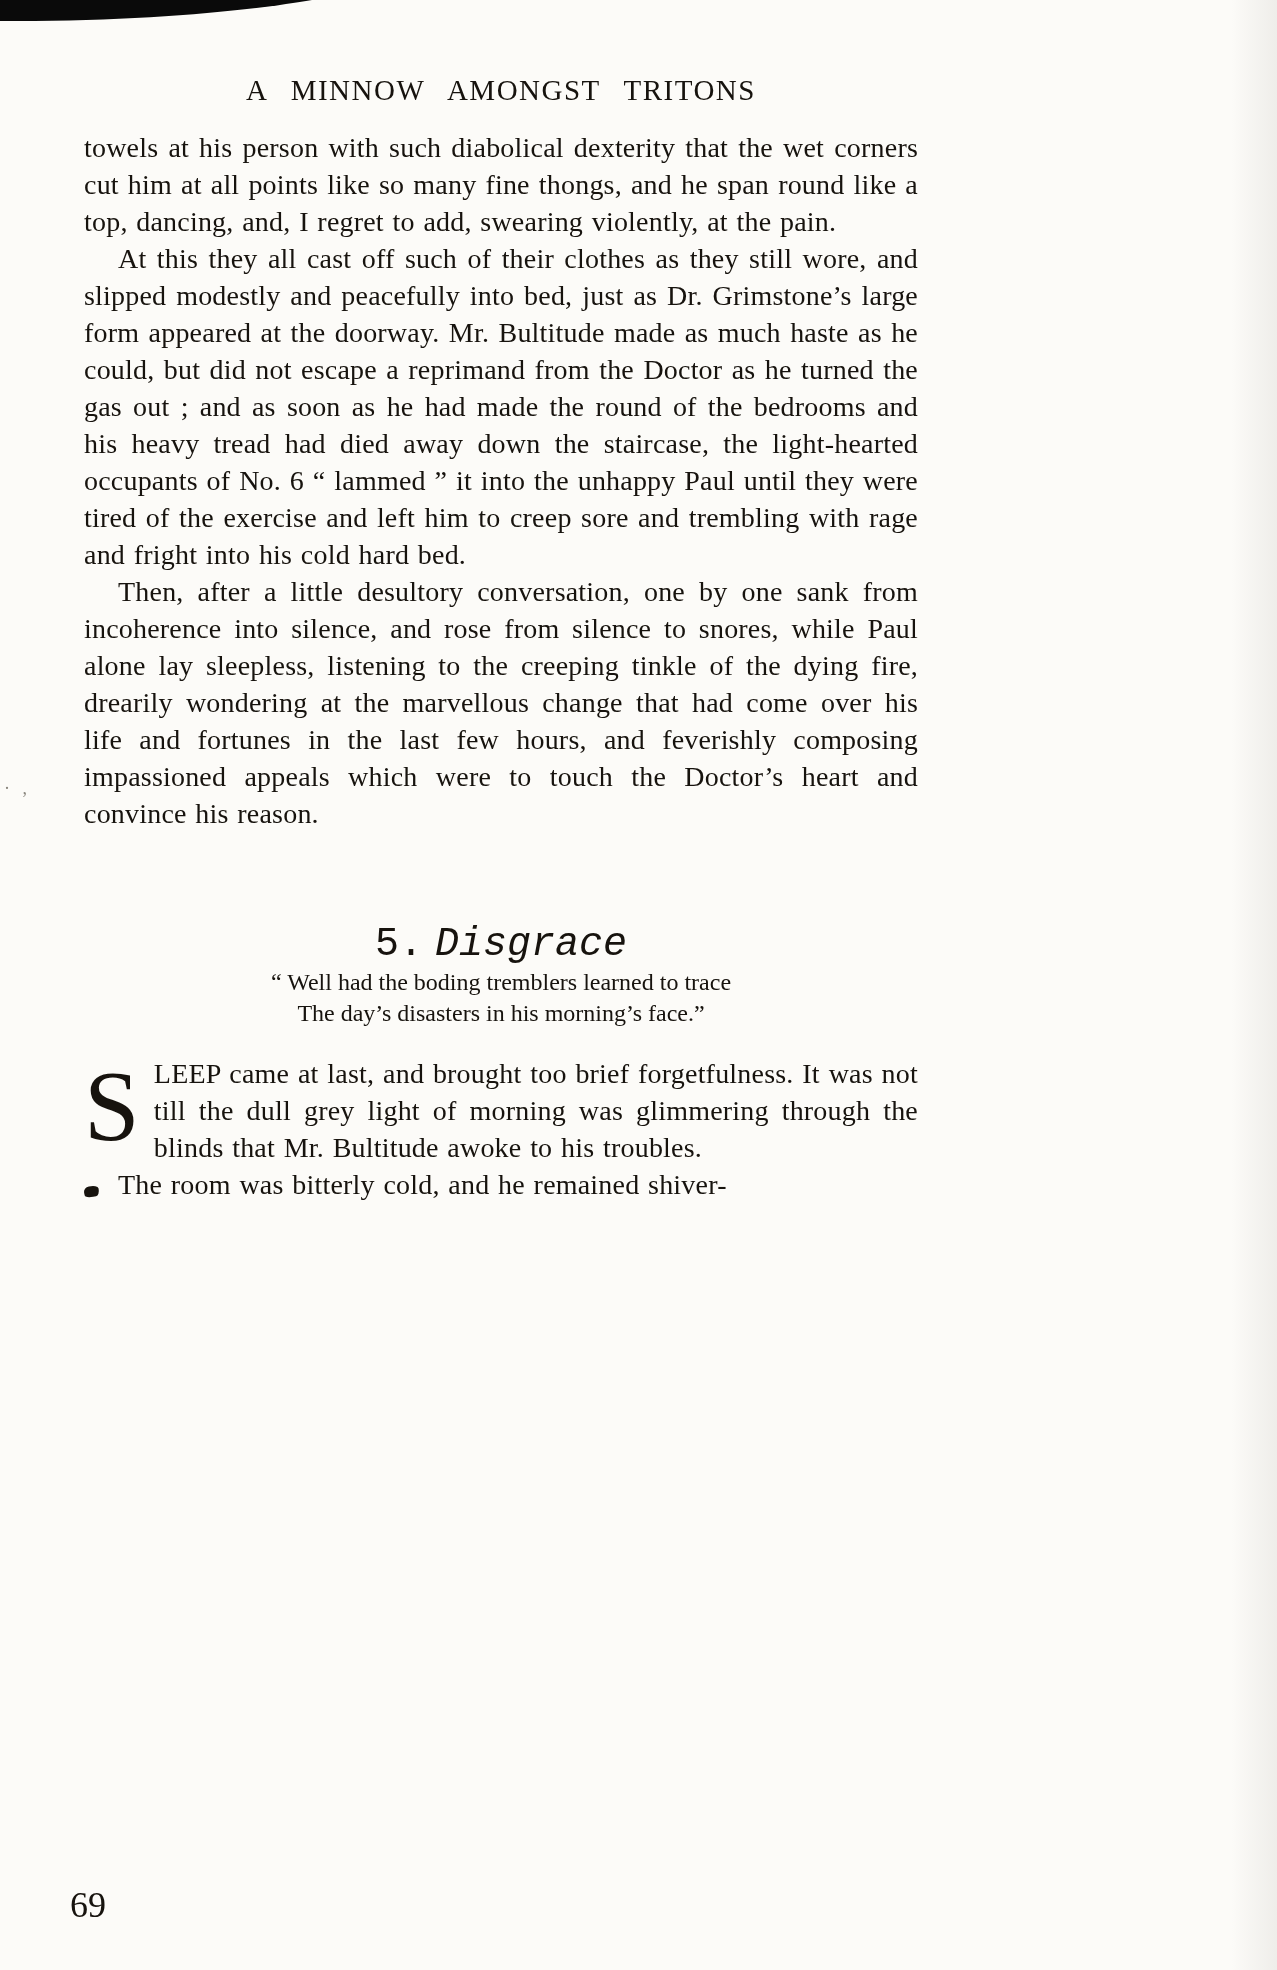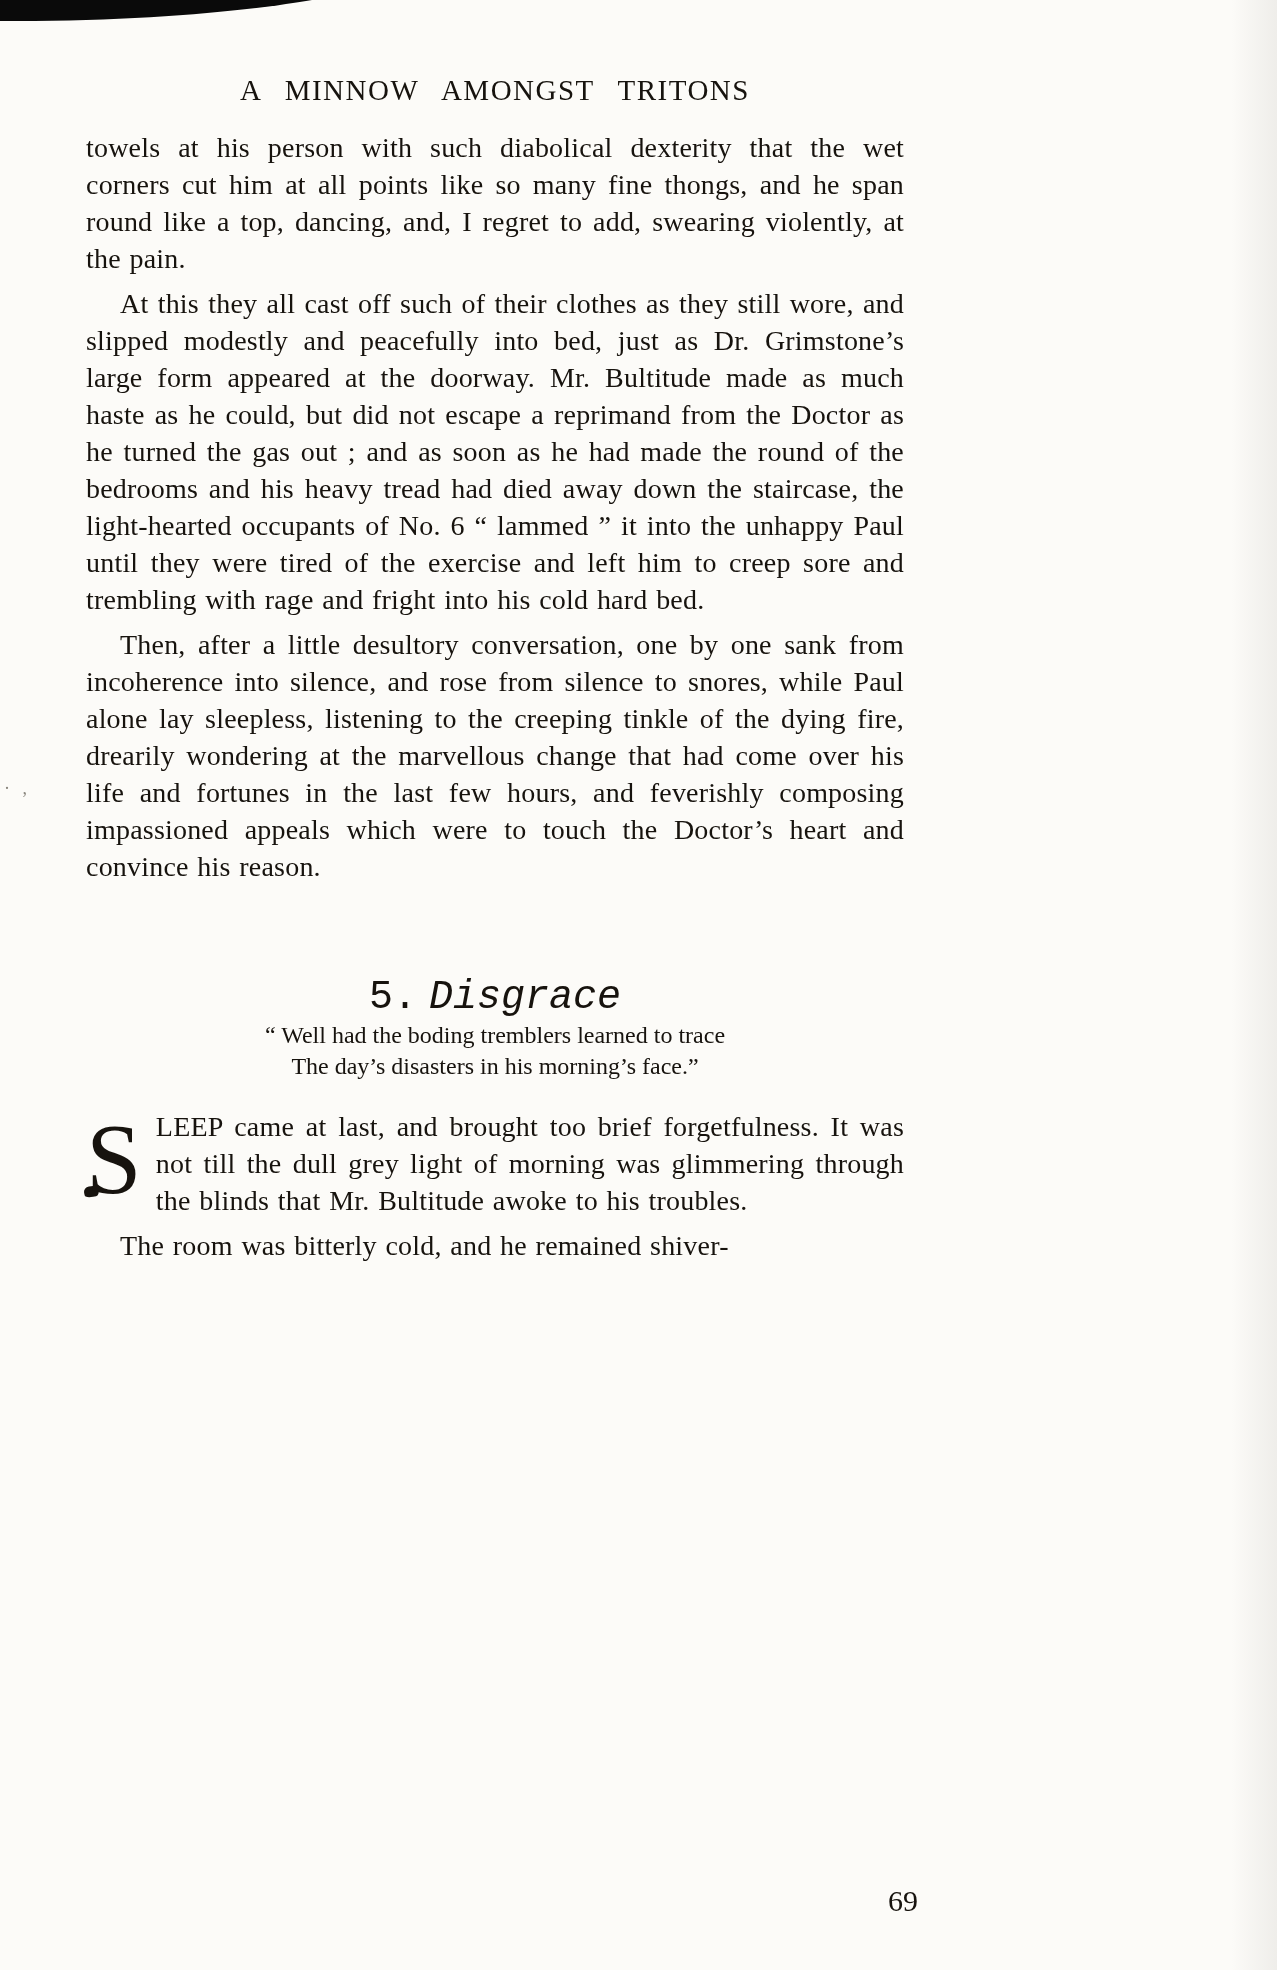--- a/index.html
+++ b/index.html
@@ -37,34 +37,34 @@
   .ink-smudge {
     position: absolute;
     left: 84px; top: 1186px;
     width: 15px; height: 11px;
     background: #17130e;
     border-radius: 60% 90% 40% 80% / 70% 50% 90% 40%;
     transform: rotate(-12deg);
   }
   .text-block {
     position: absolute;
-    left: 78px;
+    left: 84px;
     top: 74px;
     width: 834px;
   }
   .running-head {
     text-align: center;
     font-size: 29px;
     letter-spacing: 1.5px;
     word-spacing: 15px;
     margin: 0 0 22px 0;
     white-space: nowrap;
   }
   .body-p {
-    margin: 8px;
+    margin: 0;
     font-size: 28px;
     line-height: 37px;
     text-align: justify;
     letter-spacing: 0.2px;
     word-spacing: 1.5px;
   }
   .body-p.indent { text-indent: 34px; }
   .it { font-style: italic; }
   .dropcap {
     float: left;
@@ -82,25 +82,25 @@
   .section-number { font-style: normal; }
   .section-title { font-style: italic; margin-left: 12px; }
   .epigraph {
     text-align: center;
     font-size: 24px;
     line-height: 31px;
   }
   .lower-block { margin-top: 26px; }
   .page-number {
     position: absolute;
-    left: 84px;
+    left: 70px;
     top: 1884px;
     width: 834px;
-    text-align: right;
-    font-size: 30px;
+    text-align: left;
+    font-size: 36px;
   }
 </style>
 </head>
 <body>
 
 <div class="page">
 
   <svg class="scan-artifact" width="320" height="30" viewBox="0 0 320 30" aria-hidden="true">
     <path d="M0,0 L312,0 C255,10 140,22 0,21 Z" fill="#0a0a0a"></path>
   </svg>

